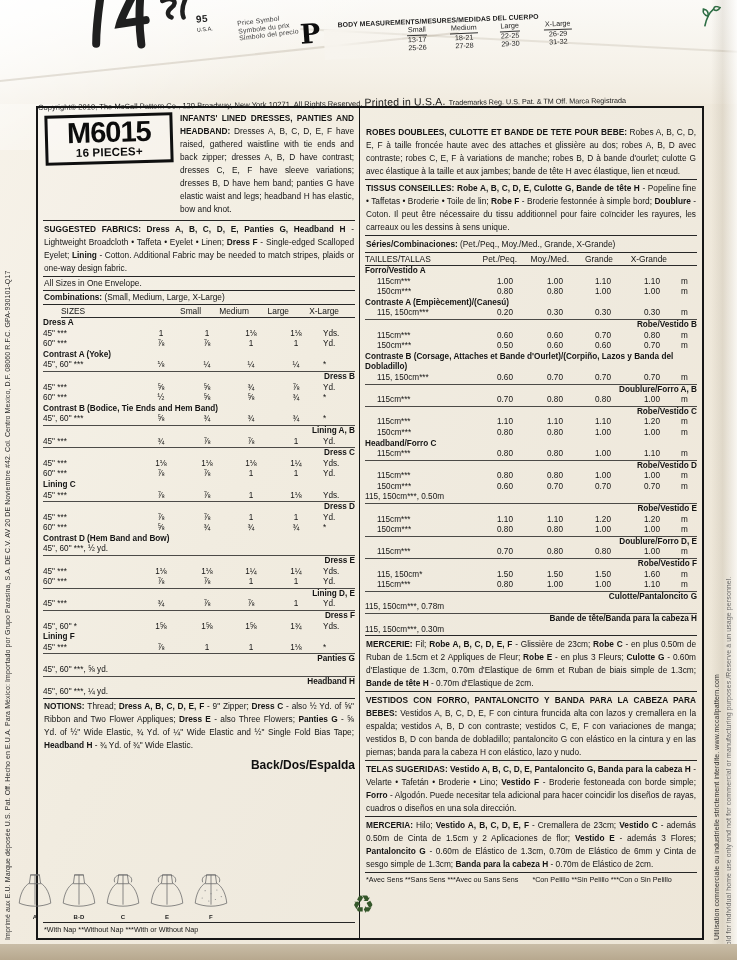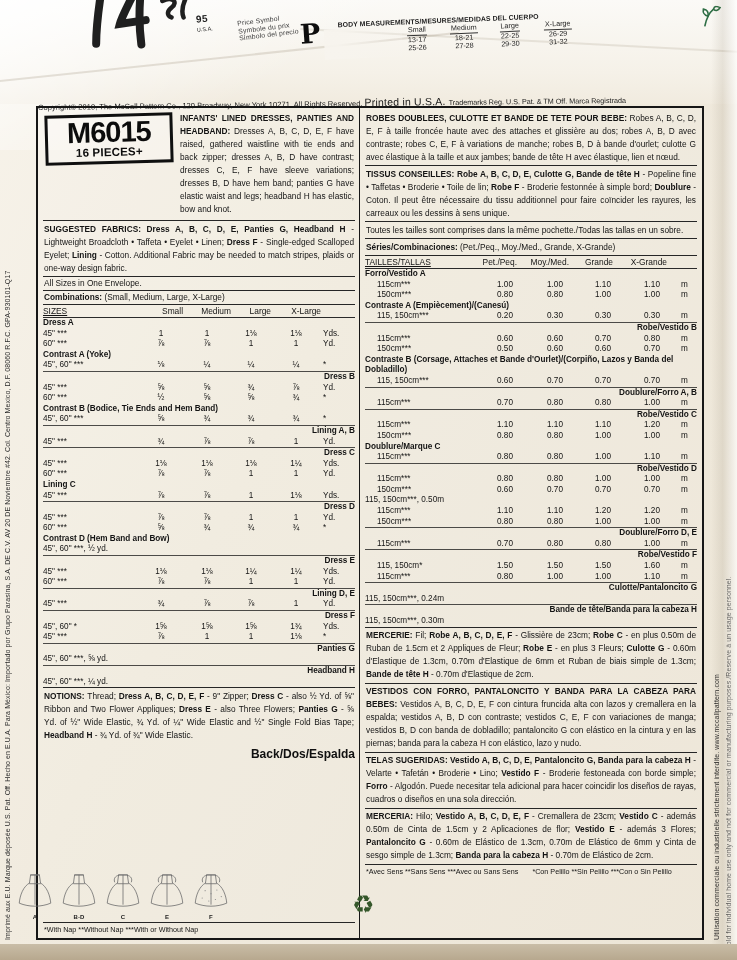--- a/index.html
+++ b/index.html
@@ -36,37 +36,37 @@
     background:linear-gradient(100deg,rgba(247,244,238,.95) 20%,rgba(247,244,238,.25) 80%);}
 
   .copyright{position:absolute;left:38px;top:92px;width:660px;transform:rotate(-.7deg);white-space:nowrap;color:#161616;}
   .copyright .c1{font-size:7.6px;}
   .copyright .c2{font-size:10.5px;letter-spacing:.2px;}
   .copyright .c3{font-size:7.2px;}
 
   
   .mainbox{position:absolute;left:36px;top:106px;width:664px;height:830px;border:2px solid #161616;display:flex;background:rgba(255,255,255,.06);}
   .colL{width:322px;border-right:1.5px solid #161616;display:flex;flex-direction:column;padding:2px 4px 2px 5px;box-sizing:border-box;}
-  .colR{flex:1;display:flex;flex-direction:column;padding:2px 5px 2px 5px;box-sizing:border-box;}
+  .colR{flex:1;display:flex;flex-direction:column;padding:16px 5px 2px 5px;box-sizing:border-box;}
   .para{margin:0;padding:1.5px 1px;font-size:8.3px;line-height:13px;color:#141414;text-align:justify;}
   .para .b{font-weight:bold;}
   .secB{border-bottom:1.2px solid #262626;}
   .secT{border-top:1.2px solid #262626;}
   .descrow{display:flex;gap:6px;border-bottom:1.2px solid #262626;padding-bottom:3px;}
   .mbox{flex:0 0 118px;border:3px solid #0f0f0f;margin:4px 0 2px 2px;padding:1px 2px 3px;transform:rotate(-1.6deg);align-self:flex-start;text-align:center;background:rgba(255,255,255,.25);}
   .mnum{font-size:29px;font-weight:900;letter-spacing:-1px;line-height:28px;color:#0c0c0c;}
   .mpieces{font-size:11.5px;font-weight:bold;letter-spacing:.2px;color:#0c0c0c;}
   .line1{font-size:8.3px;line-height:11px;padding:1px 1px;color:#141414;}
   .line1 .b{font-weight:bold;}
 
   .thead{display:grid;font-size:8.4px;line-height:12px;border-bottom:1px solid #2a2a2a;color:#141414;}
-  .thead.l{grid-template-columns:96px 44px 48px 40px 50px 1fr;}
+  .thead.l{grid-template-columns:96px 44px 48px 40px 50px 1fr;margin-left:18px;}
   .thead.r{grid-template-columns:104px 48px 52px 44px 54px 1fr;}
   .thead span{text-align:right;}
-  .thead span:first-child{text-align:left;text-decoration:underline;}
+  .thead span:first-child{text-align:left;}
   .tbl{color:#141414;}
   .trow{font-size:8.2px;line-height:10.6px;}
   .trow.hd{font-weight:bold;}
   .trow.sep{border-top:1px solid rgba(20,20,20,.75);text-align:right;}
   .trow.d{display:grid;}
   #tbl-left .trow.d{grid-template-columns:96px 44px 48px 40px 50px 1fr;}
   #tbl-right .trow.d{grid-template-columns:104px 48px 52px 44px 54px 1fr;margin-left:12px;}
   .trow .cv{text-align:center;}
   .trow .cu{text-align:left;padding-left:2px;}
 
@@ -291,20 +291,21 @@
             </div>
             <div class="trow hd sep">Dress F</div>
             <div class="trow d">
               <span class="cl">45", 60" *</span>
               <span class="cv">1⅝</span>
               <span class="cv">1⅝</span>
               <span class="cv">1⅝</span>
               <span class="cv">1¾</span>
               <span class="cu">Yds.</span>
             </div>
+            <div class="trow hd">Lining F</div>
             <div class="trow d">
               <span class="cl">45" ***</span>
               <span class="cv">⅞</span>
               <span class="cv">1</span>
               <span class="cv">1</span>
               <span class="cv">1⅛</span>
               <span class="cu">*</span>
             </div>
             <div class="trow hd sep">Panties G</div>
             <div class="trow tx">45", 60" ***, ⅝ yd.</div>
@@ -481,21 +482,20 @@
               </div>
             </div>
           <div class="figlabel">Back/Dos/Espalda</div>
         </div>
         <div class="fnote secT"><span>*With Nap **Without Nap ***With or Without Nap</span></div>
       </div>
 
       <div class="colR">
         <p class="para secB"><span class="b">ROBES DOUBLEES, CULOTTE ET BANDE DE TETE POUR BEBE: </span><span>Robes A, B, C, D, E, F à taille froncée haute avec des attaches et glissière au dos; robes A, B, D avec contraste; robes C, E, F à variations de manche; robes B, D à bande d'ourlet; culotte G avec élastique à la taille et aux jambes; bande de tête H avec élastique, lien et nœud.</span></p>
         <p class="para secB"><span class="b">TISSUS CONSEILLES: </span><span class="b">Robe A, B, C, D, E, Culotte G, Bande de tête H</span><span> - Popeline fine • Taffetas • Broderie • Toile de lin; </span><span class="b">Robe F</span><span> - Broderie festonnée à simple bord; </span><span class="b">Doublure</span><span> - Coton. Il peut être nécessaire du tissu additionnel pour faire coïncider les rayures, les carreaux ou les dessins à sens unique.</span></p>
-        <p class="para secB">Toutes les tailles sont comprises dans la même pochette./Todas las tallas en un sobre.</p>
         <p class="para secB"><span class="b">Séries/Combinaciones: </span><span>(Pet./Peq., Moy./Med., Grande, X-Grande)</span></p>
         <div class="thead r">
           <span>TAILLES/TALLAS</span>
             <span>Pet./Peq.</span>
             <span>Moy./Med.</span>
             <span>Grande</span>
             <span>X-Grande</span>
             <span></span>
         </div>
         <div id="tbl-right" class="tbl">
@@ -570,21 +570,21 @@
               <span class="cu">m</span>
             </div>
             <div class="trow d">
               <span class="cl">150cm***</span>
               <span class="cv">0.80</span>
               <span class="cv">0.80</span>
               <span class="cv">1.00</span>
               <span class="cv">1.00</span>
               <span class="cu">m</span>
             </div>
-            <div class="trow hd">Doublure/Marque C</div>
+            <div class="trow hd">Headband/Forro C</div>
             <div class="trow d">
               <span class="cl">115cm***</span>
               <span class="cv">0.80</span>
               <span class="cv">0.80</span>
               <span class="cv">1.00</span>
               <span class="cv">1.10</span>
               <span class="cu">m</span>
             </div>
             <div class="trow hd sep">Robe/Vestido D</div>
             <div class="trow d">
@@ -597,20 +597,21 @@
             </div>
             <div class="trow d">
               <span class="cl">150cm***</span>
               <span class="cv">0.60</span>
               <span class="cv">0.70</span>
               <span class="cv">0.70</span>
               <span class="cv">0.70</span>
               <span class="cu">m</span>
             </div>
             <div class="trow tx">115, 150cm***, 0.50m</div>
+            <div class="trow hd sep">Robe/Vestido E</div>
             <div class="trow d">
               <span class="cl">115cm***</span>
               <span class="cv">1.10</span>
               <span class="cv">1.10</span>
               <span class="cv">1.20</span>
               <span class="cv">1.20</span>
               <span class="cu">m</span>
             </div>
             <div class="trow d">
               <span class="cl">150cm***</span>
@@ -640,21 +641,21 @@
             </div>
             <div class="trow d">
               <span class="cl">115cm***</span>
               <span class="cv">0.80</span>
               <span class="cv">1.00</span>
               <span class="cv">1.00</span>
               <span class="cv">1.10</span>
               <span class="cu">m</span>
             </div>
             <div class="trow hd sep">Culotte/Pantaloncito G</div>
-            <div class="trow tx">115, 150cm***, 0.24m</div>
+            <div class="trow tx">115, 150cm***, 0.78m</div>
             <div class="trow hd sep">Bande de tête/Banda para la cabeza H</div>
             <div class="trow tx">115, 150cm***, 0.30m</div>
           </div>
         <p class="para secB secT"><span class="b">MERCERIE: </span><span>Fil; </span><span class="b">Robe A, B, C, D, E, F</span><span> - Glissière de 23cm; </span><span class="b">Robe C</span><span> - en plus 0.50m de Ruban de 1.5cm et 2 Appliques de Fleur; </span><span class="b">Robe E</span><span> - en plus 3 Fleurs; </span><span class="b">Culotte G</span><span> - 0.60m d'Elastique de 1.3cm, 0.70m d'Elastique de 6mm et Ruban de biais simple de 1.3cm; </span><span class="b">Bande de tête H</span><span> - 0.70m d'Elastique de 2cm.</span></p>
         <p class="para secB"><span class="b">VESTIDOS CON FORRO, PANTALONCITO Y BANDA PARA LA CABEZA PARA BEBES: </span><span>Vestidos A, B, C, D, E, F con cintura fruncida alta con lazos y cremallera en la espalda; vestidos A, B, D con contraste; vestidos C, E, F con variaciones de manga; vestidos B, D con banda de dobladillo; pantaloncito G con elástico en la cintura y en las piernas; banda para la cabeza H con elástico, lazo y nudo.</span></p>
         <p class="para secB"><span class="b">TELAS SUGERIDAS: </span><span class="b">Vestido A, B, C, D, E, Pantaloncito G, Banda para la cabeza H</span><span> - Velarte • Tafetán • Broderie • Lino; </span><span class="b">Vestido F</span><span> - Broderie festoneada con borde simple; </span><span class="b">Forro</span><span> - Algodón. Puede necesitar tela adicional para hacer coincidir los diseños de rayas, cuadros o diseños en una sola dirección.</span></p>
         <p class="para"><span class="b">MERCERIA: </span><span>Hilo; </span><span class="b">Vestido A, B, C, D, E, F</span><span> - Cremallera de 23cm; </span><span class="b">Vestido C</span><span> - además 0.50m de Cinta de 1.5cm y 2 Aplicaciones de flor; </span><span class="b">Vestido E</span><span> - además 3 Flores; </span><span class="b">Pantaloncito G</span><span> - 0.60m de Elástico de 1.3cm, 0.70m de Elástico de 6mm y Cinta de sesgo simple de 1.3cm; </span><span class="b">Banda para la cabeza H</span><span> - 0.70m de Elástico de 2cm.</span></p>
         <div class="fnote secT">
           <span>*Avec Sens **Sans Sens ***Avec ou Sans Sens</span><span>*Con Pelillo **Sin Pelillo ***Con o Sin Pelillo</span>
         </div>

